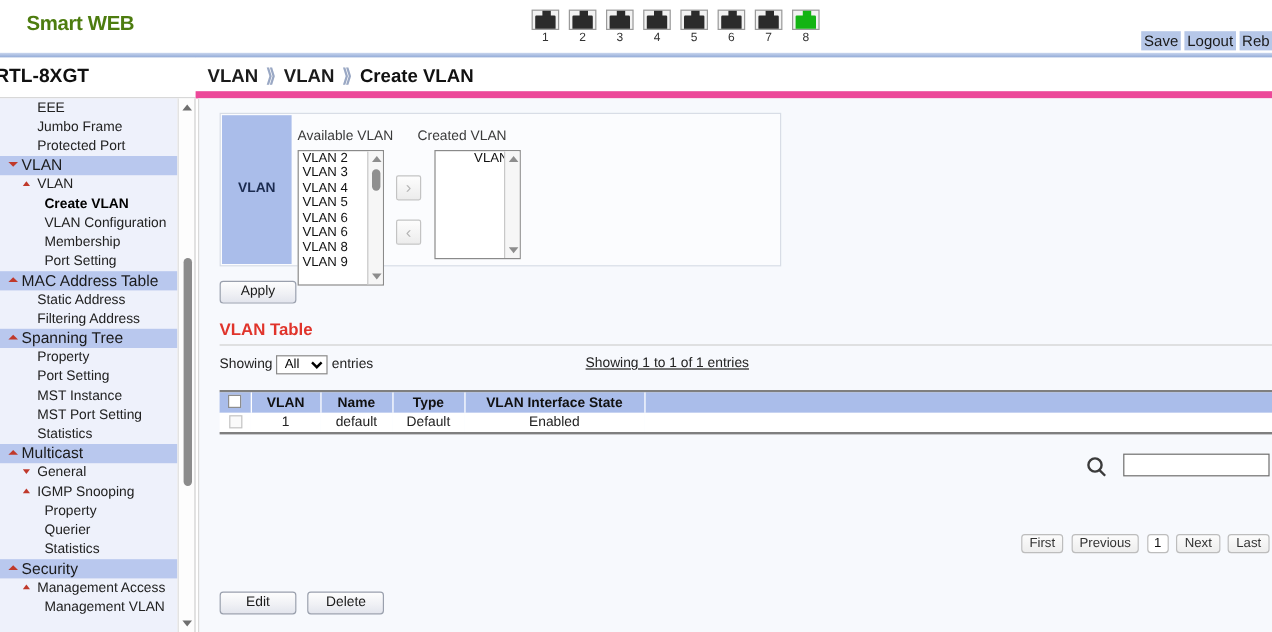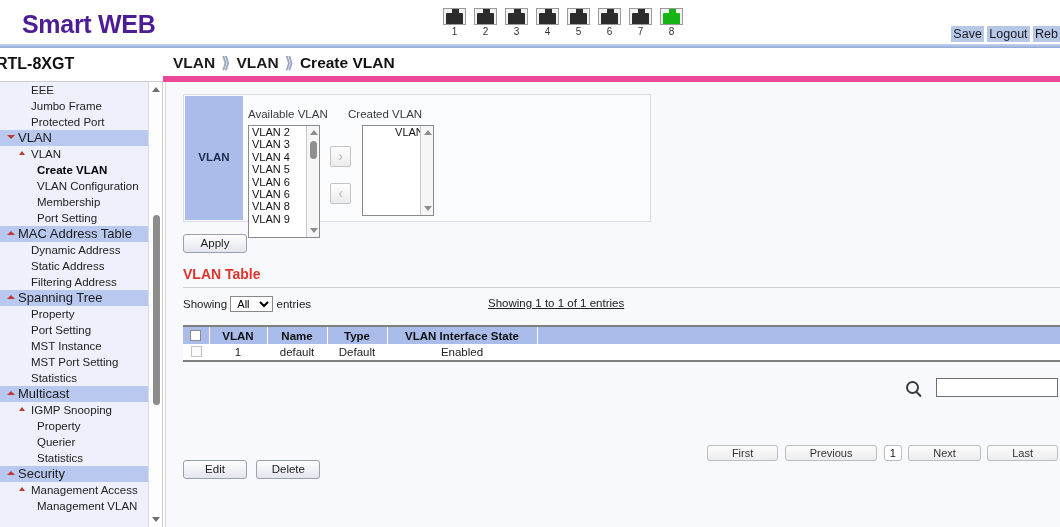--- a/index.html
+++ b/index.html
@@ -14,21 +14,21 @@
   }
   #app { position: relative; width: 1060px; height: 527px; overflow: hidden; }
 
   
   .banner {
     position: absolute; left: 0; top: 0; width: 1060px; height: 48px;
     background: #ffffff;
   }
   .logo {
     position: absolute; left: 22px; top: 10px;
-    font-size: 25px; font-weight: bold; color: #4c1d95;
+    font-size: 17px; font-weight: bold; color: #4d7c0f;
     letter-spacing: -0.3px;
   }
   .ports { position: absolute; left: 443px; top: 8px; display: flex; gap: 8px; }
   .port { width: 23px; text-align: center; }
   .port .jack {
     width: 23px; height: 17px; position: relative;
     background: #f2f2f2; border: 1px solid #9a9a9a;
   }
   .port .jack::before {
     content: ""; position: absolute; left: 2px; top: 4px; right: 2px; bottom: 0;
@@ -227,21 +227,21 @@
     content: ""; position: absolute; right: -5px; bottom: -3px;
     width: 7px; height: 2px; background: #3b3b3b; transform: rotate(45deg);
   }
   input.search {
     width: 122px; height: 19px; border: 1px solid #6e6e6e; background: #fff;
     font-size: 11.5px; font-family: "Liberation Sans", sans-serif; padding: 0 3px;
   }
 
   .pager { position: absolute; right: 2px; top: 363px; white-space: nowrap; }
   .pg {
-    display: inline-block; height: 16px; line-height: 14px; padding: 0 24px;
+    display: inline-block; height: 16px; line-height: 14px; padding: 0 6px;
     font-size: 11px; color: #333; margin-left: 3px;
     background: linear-gradient(to bottom, #fcfcfc, #ededed);
     border: 1px solid #bdbdbd; border-radius: 3px;
   }
   .pg.cur { background: #ffffff; color: #111; padding: 0 5px; }
 
   .bottom-btns { position: absolute; left: 17px; top: 378px; }
   .bottom-btns .btn { margin-right: 6px; }
 </style>
 </head>
@@ -330,23 +330,20 @@
         <span class="lbl">Membership</span>
       </div>
       <div class="sb-item sb-lvl3">
         <span class="lbl">Port Setting</span>
       </div>
       <div class="sb-item sb-lvl0">
         <span class="arrow up"></span>
         <span class="lbl">MAC Address Table</span>
       </div>
       <div class="sb-item sb-lvl2">
-        <span class="lbl">Dynamic Address</span>
-      </div>
-      <div class="sb-item sb-lvl2">
         <span class="lbl">Static Address</span>
       </div>
       <div class="sb-item sb-lvl2">
         <span class="lbl">Filtering Address</span>
       </div>
       <div class="sb-item sb-lvl0">
         <span class="arrow up"></span>
         <span class="lbl">Spanning Tree</span>
       </div>
       <div class="sb-item sb-lvl2">
@@ -360,20 +357,24 @@
       </div>
       <div class="sb-item sb-lvl2">
         <span class="lbl">MST Port Setting</span>
       </div>
       <div class="sb-item sb-lvl2">
         <span class="lbl">Statistics</span>
       </div>
       <div class="sb-item sb-lvl0">
         <span class="arrow up"></span>
         <span class="lbl">Multicast</span>
+      </div>
+      <div class="sb-item sb-lvl1">
+        <span class="arrow down l2"></span>
+        <span class="lbl">General</span>
       </div>
       <div class="sb-item sb-lvl1">
         <span class="arrow up l2"></span>
         <span class="lbl">IGMP Snooping</span>
       </div>
       <div class="sb-item sb-lvl3">
         <span class="lbl">Property</span>
       </div>
       <div class="sb-item sb-lvl3">
         <span class="lbl">Querier</span>
@@ -490,18 +491,18 @@
 
     <div class="pager">
       <span class="pg">First</span>
       <span class="pg">Previous</span>
       <span class="pg cur">1</span>
       <span class="pg">Next</span>
       <span class="pg">Last</span>
     </div>
 
     <div class="bottom-btns">
-      <span class="btn" style="min-width:64px; height:19px; line-height:17px;">Edit</span>
+      <span class="btn" style="min-width:64px; height:19px; line-height:17px;margin-top:33px;">Edit</span>
       <span class="btn" style="min-width:64px; height:19px; line-height:17px;">Delete</span>
     </div>
 
   </div>
 </div>
 
 </body></html>

